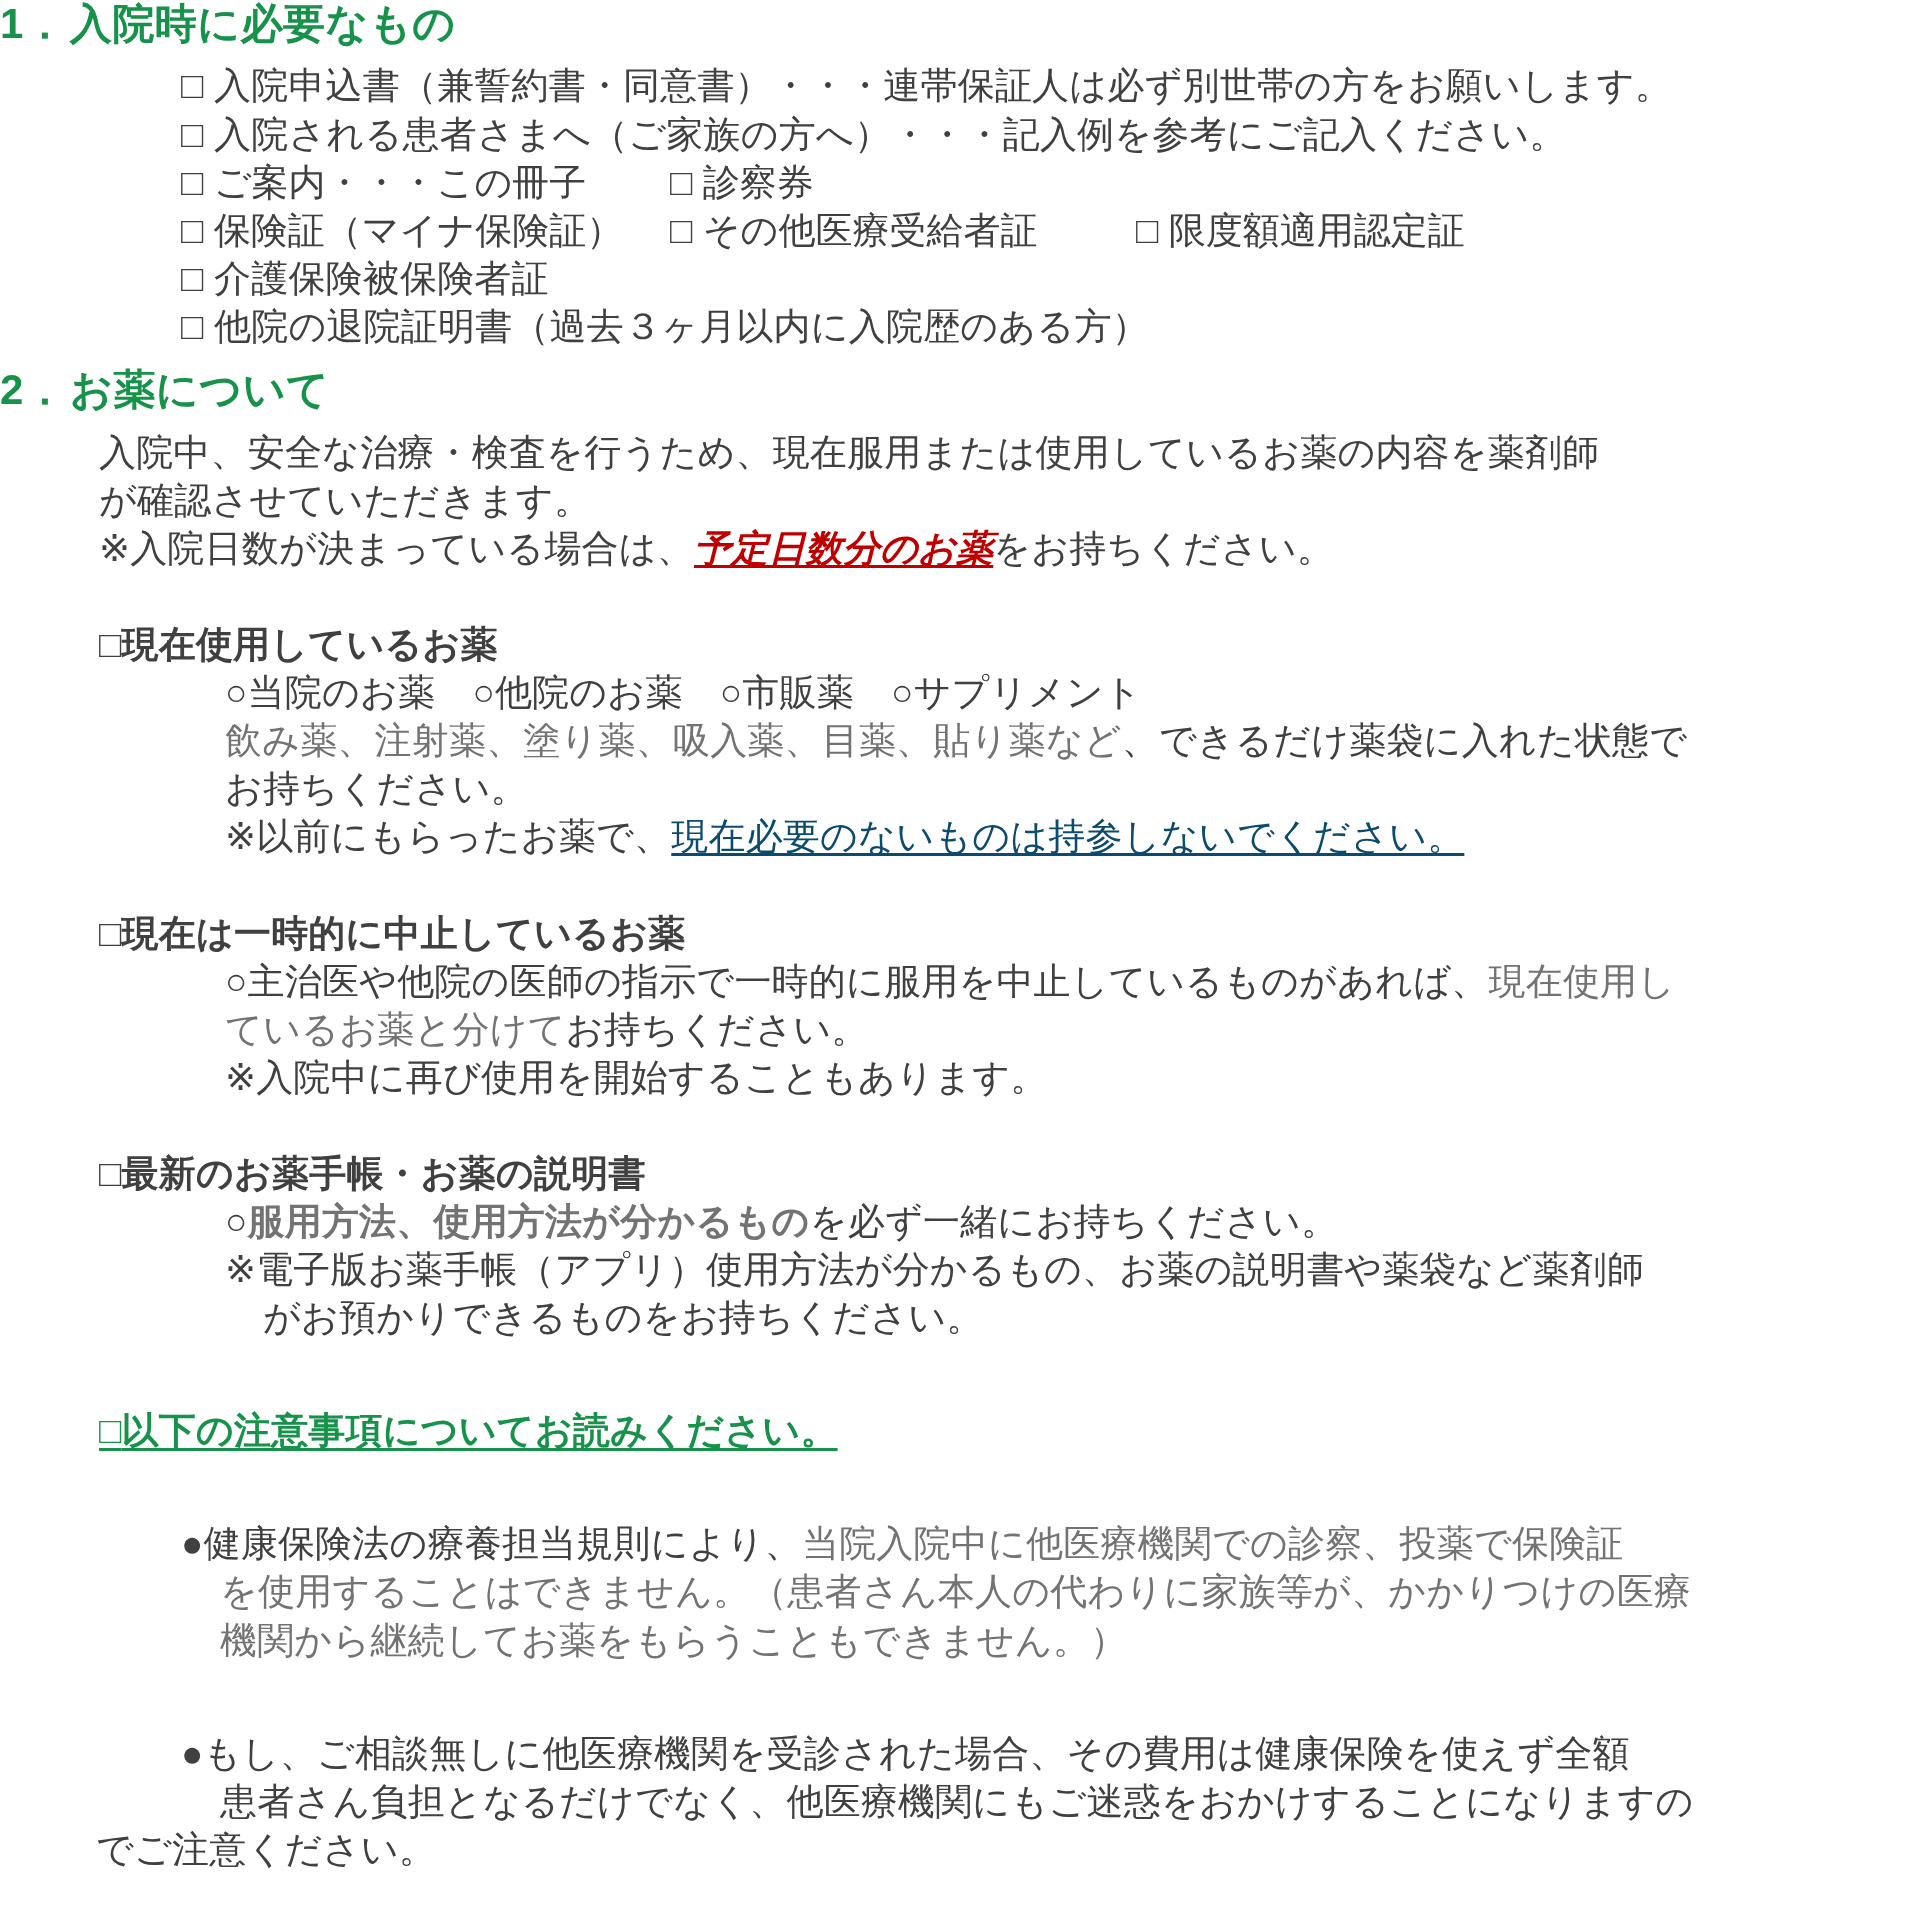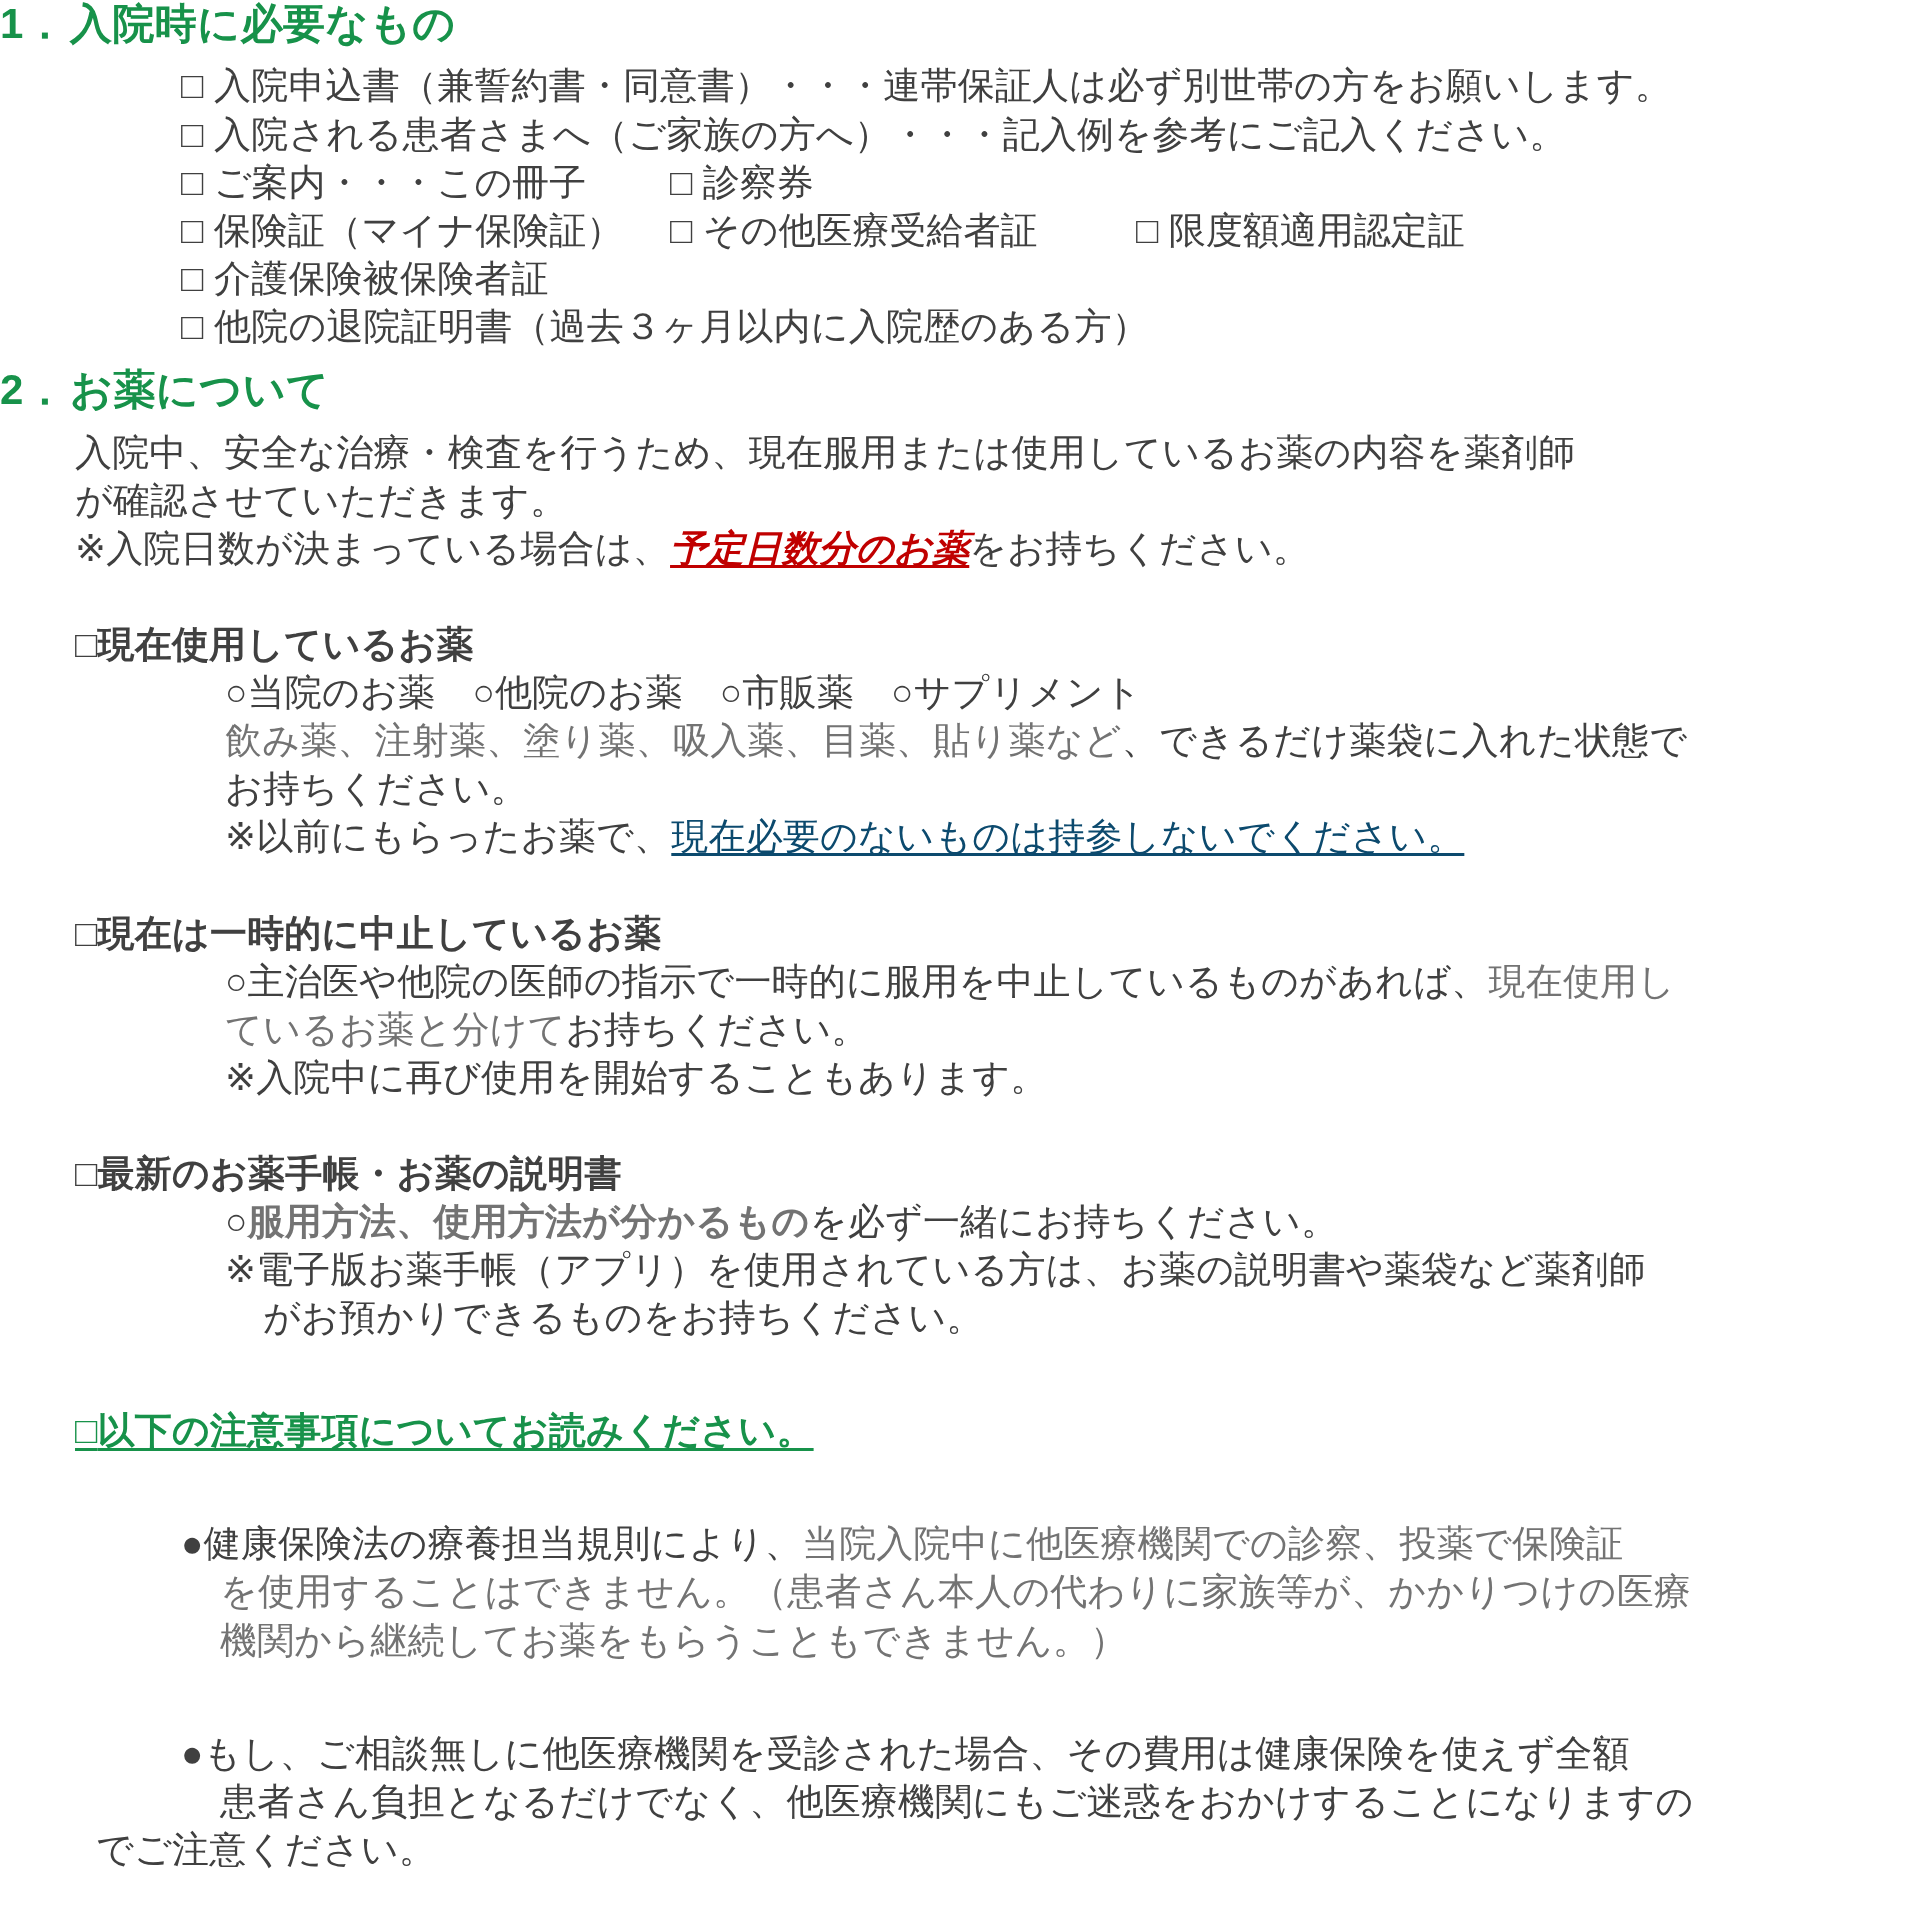--- a/index.html
+++ b/index.html
@@ -50,21 +50,21 @@
   .green-u {
     color: #17924a;
     font-weight: bold;
     text-decoration: underline;
     text-decoration-thickness: 3.1px;
     text-underline-offset: 4.6px;
   }
 
   
   .ind-1 { margin-left: 181px; }   
-  .ind-2 { margin-left: 75px; }   
+  .ind-2 { margin-left: 99px; }   
   .ind-3 { margin-left: 225px; }
   .hang-bullet {
     margin-left: 181px;
     text-indent: 0;
   }
   .gap-sm { height: 15.4px; }
   .gap-lg { height: 48px; }
   .gap-xl { height: 65px; }
 
   
@@ -129,21 +129,21 @@
 
   <div class="body-line ind-2 bold"><span>□</span><span>現在は一時的に中止しているお薬</span></div>
   <div class="body-line ind-3"><span>○主治医や他院の医師の指示で一時的に服用を中止しているものがあれば、</span><span class="red">現在使用し</span></div>
   <div class="body-line ind-3"><span class="red">ているお薬と分けて</span><span>お持ちください。</span></div>
   <div class="body-line ind-3">※入院中に再び使用を開始することもあります。</div>
 
   <div class="gap-lg"></div>
 
   <div class="body-line ind-2 bold"><span>□</span><span>最新のお薬手帳・お薬の説明書</span></div>
   <div class="body-line ind-3"><span>○</span><span class="red bold">服用方法、使用方法が分かるもの</span><span>を必ず一緒にお持ちください。</span></div>
-  <div class="body-line ind-3">※電子版お薬手帳（アプリ）を使用されている方は、お薬の説明書や薬袋など薬剤師</div>
+  <div class="body-line ind-3">※電子版お薬手帳（アプリ）使用方法が分かるもの、お薬の説明書や薬袋など薬剤師</div>
   <div class="body-line" style="margin-left: 263px;">がお預かりできるものをお持ちください。</div>
 
   <div class="gap-xl"></div>
 
   <div class="body-line ind-2"><span class="green-u"><span>□</span><span>以下の注意事項についてお読みください。</span></span></div>
 
   <div class="gap-xl"></div>
 
   <div class="body-line hang-bullet"><span>●</span><span>健康保険法の療養担当規則により、</span><span class="red">当院入院中に他医療機関での診察、投薬で保険証</span></div>
   <div class="body-line ind-3" style="margin-left: 220px;"><span class="red">を使用することはできません。（患者さん本人の代わりに家族等が、かかりつけの医療</span></div>

